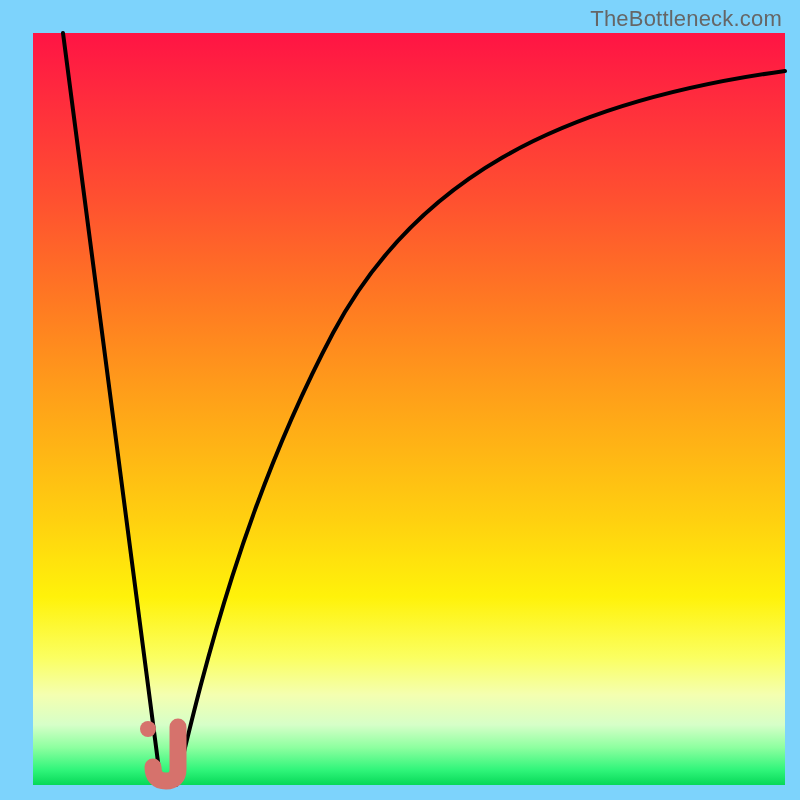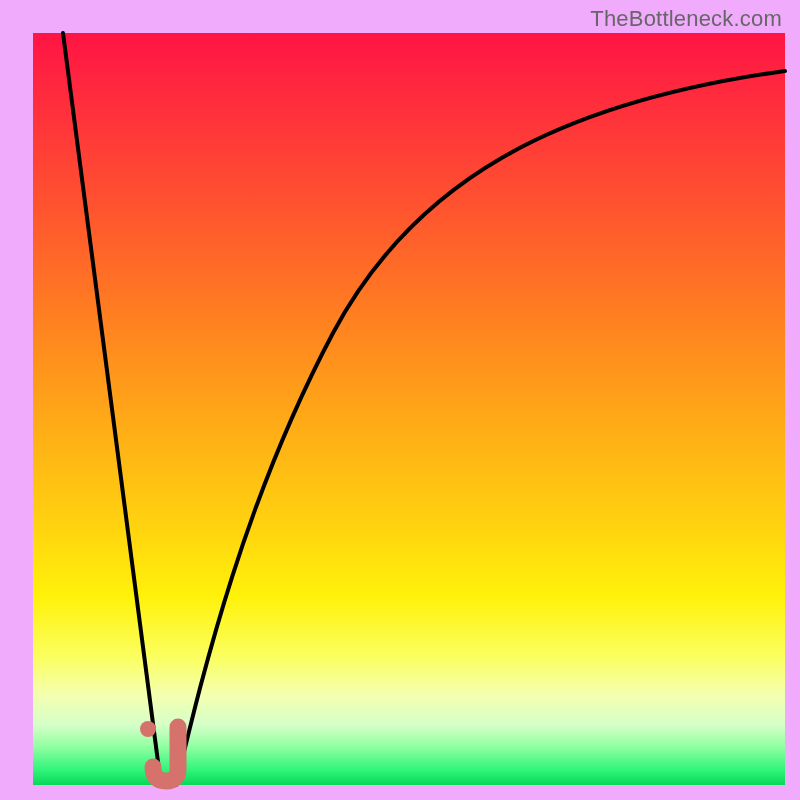--- a/index.html
+++ b/index.html
@@ -10,21 +10,21 @@
     background: #000;
     font-family: Arial, Helvetica, sans-serif;
     overflow: hidden;
   }
   .frame {
     position: absolute;
     left: 0;
     top: 0;
     width: 800px;
     height: 800px;
-    background: #f0abfc;
+    background: #7dd3fc;
   }
   .plot {
     position: absolute;
     left: 33px;
     top: 33px;
     width: 752px;
     height: 752px;
     
     background: linear-gradient(
       to bottom,

